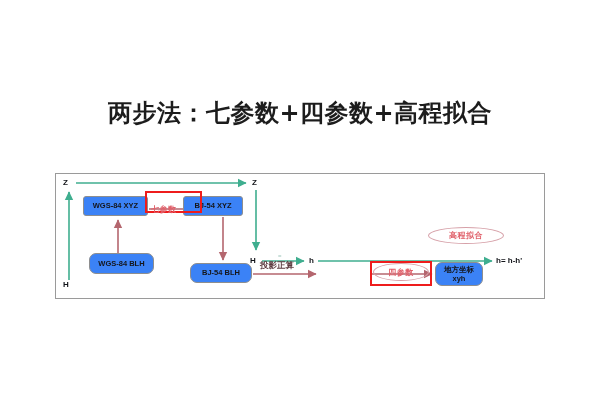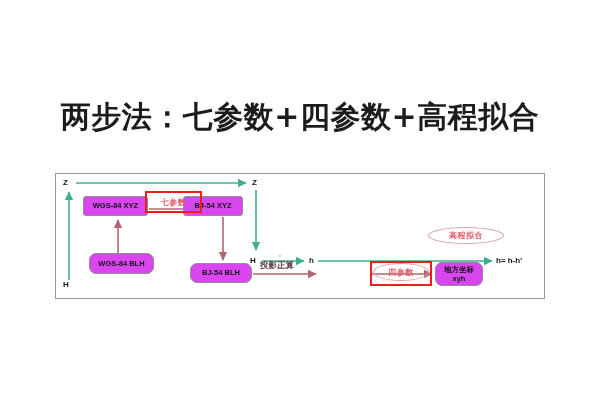--- a/index.html
+++ b/index.html
@@ -15,21 +15,21 @@
     font-family: "Liberation Sans", "DejaVu Sans", sans-serif;
   }
 
   
   #title {
     position: absolute;
     left: 0;
     top: 97px;
     width: 600px;
     text-align: center;
-    font-size: 30px;
+    font-size: 24px;
     font-weight: bold;
     color: #1c1c1c;
     letter-spacing: 0.5px;
     font-family: "DejaVu Sans", "Liberation Sans", sans-serif;
     white-space: nowrap;
   }
 
   
   #diagram {
     position: absolute;
@@ -38,21 +38,21 @@
     width: 490px;
     height: 126px;
     border: 1px solid #9a9a9a;
     background: #ffffff;
     box-sizing: border-box;
   }
 
   
   .gbox {
     position: absolute;
-    background: #d946ef;
+    background: #3b82f6;
     border: 1px solid #8e8e8e;
     border-radius: 3px;
     color: #15161a;
     font-size: 7.5px;
     font-weight: bold;
     display: flex;
     align-items: center;
     justify-content: center;
     text-align: center;
     line-height: 1.25;
@@ -97,23 +97,23 @@
     color: #e0606a;
     font-size: 8px;
     font-weight: bold;
     letter-spacing: 0.5px;
     white-space: nowrap;
     font-family: "DejaVu Sans", "Liberation Sans", sans-serif;
   }
   #label-seven {
     position: absolute;
     left: 95px;
-    top: 23px;
+    top: 30px;
     width: 45px;
-    text-align: center;
+    text-align: left;
   }
 
   
   #label-projection {
     position: absolute;
     left: 204px;
     top: 86px;
     font-size: 8.5px;
     font-weight: bold;
     color: #5c3a3f;

